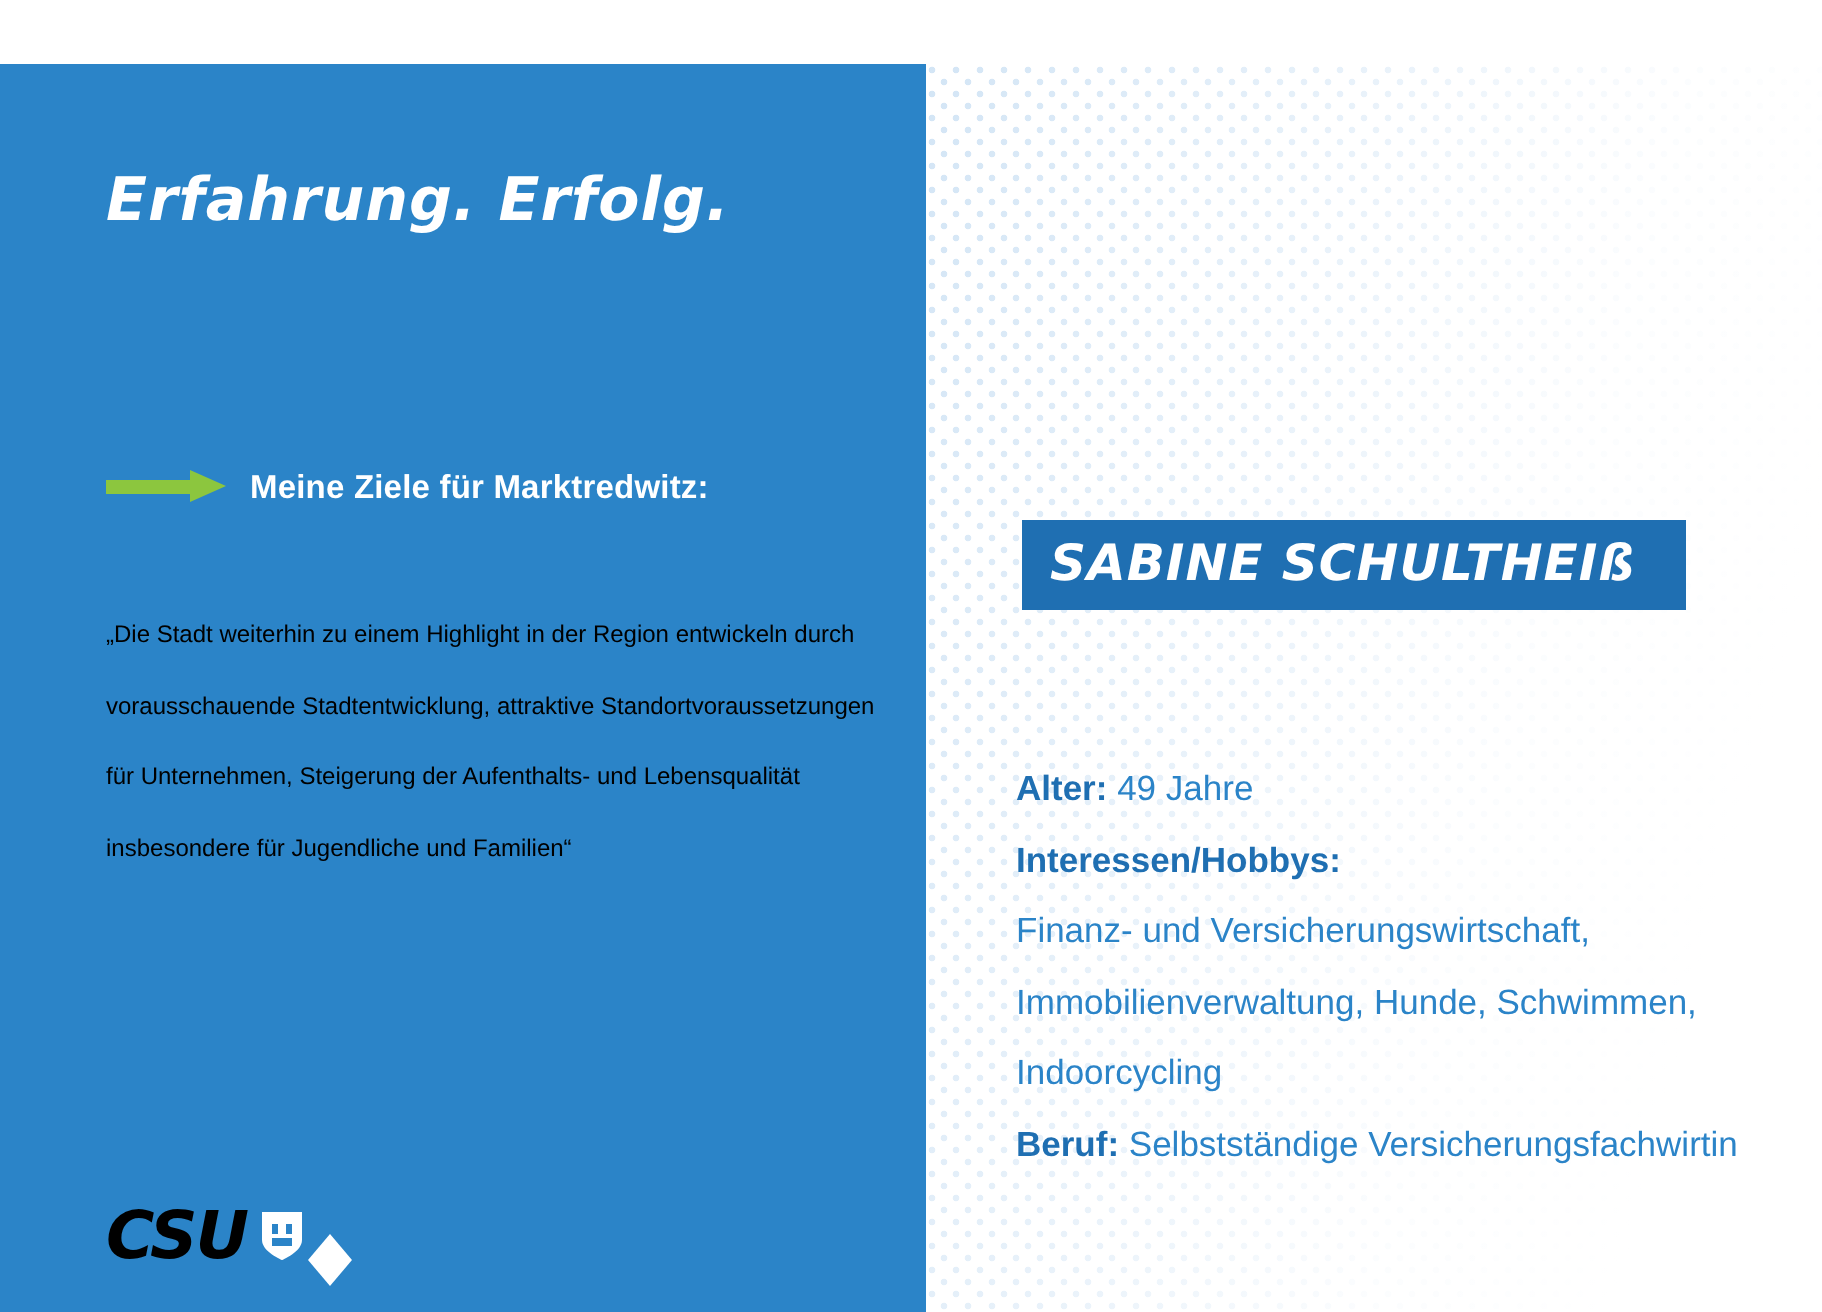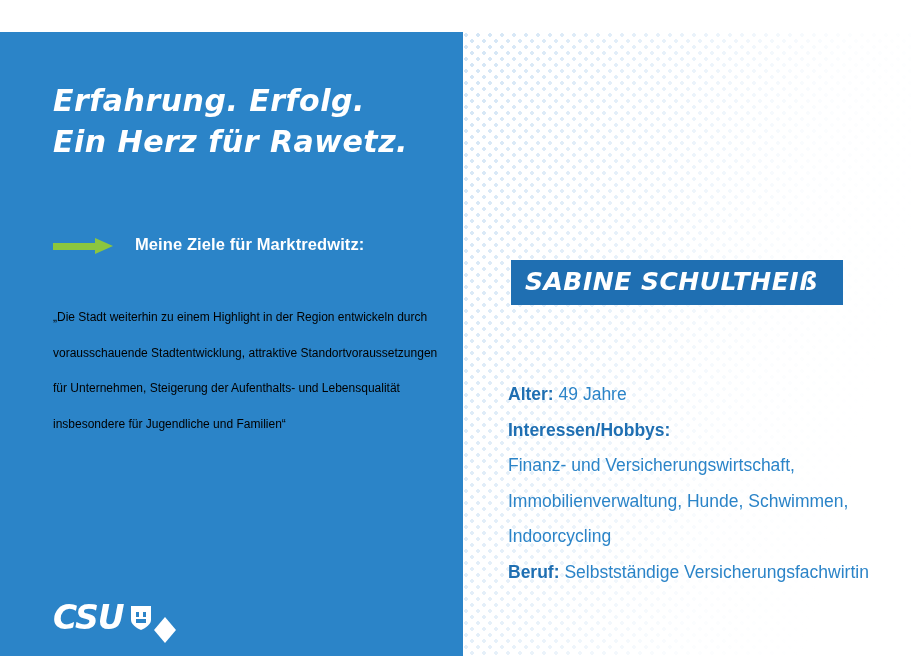--- a/index.html
+++ b/index.html
@@ -72,22 +72,21 @@
     line-height: 41px;
     letter-spacing: 0.5px;
   }
   .headline .l2 { display: block; }
 
   .goals-row {
     position: absolute;
     top: 203px;
     left: 0;
     display: flex;
-    align-items: flex-end;
-    gap: 10px;
+    align-items: flex-start;
   }
   .arrow {
     position: relative;
     width: 62px;
     height: 16px;
     margin-right: 10px;
     display: inline-block;
   }
   .arrow .shaft {
     position: absolute;
@@ -123,21 +122,21 @@
     line-height: 35.5px;
   }
   .csu-logo {
     position: absolute;
     left: 0;
     top: 566px;
     display: flex;
     align-items: center;
   }
   .csu-text {
-    color: #ffffff;
+    color: #000000;
     font-family: "DejaVu Sans", sans-serif;
     font-weight: bold;
     font-style: italic;
     font-size: 33px;
     letter-spacing: -1px;
   }
   .csu-mark {
     margin-left: 6px;
     display: flex;
     align-items: center;
@@ -229,21 +228,20 @@
 <div class="card">
 
   <div class="pattern"></div>
   <div class="pattern-fade"></div>
 
   <div class="left-panel">
     <div class="left-panel-inner">
 
       <div class="headline">
         <span>Erfahrung. Erfolg.</span>
-        <span class="l2">Ein Herz für Rawetz.</span>
       </div>
 
       <div class="goals-row">
         <span class="arrow">
           <span class="shaft"></span>
           <span class="head"></span>
         </span>
         <span class="goals-label">Meine Ziele für Marktredwitz:</span>
       </div>
 

